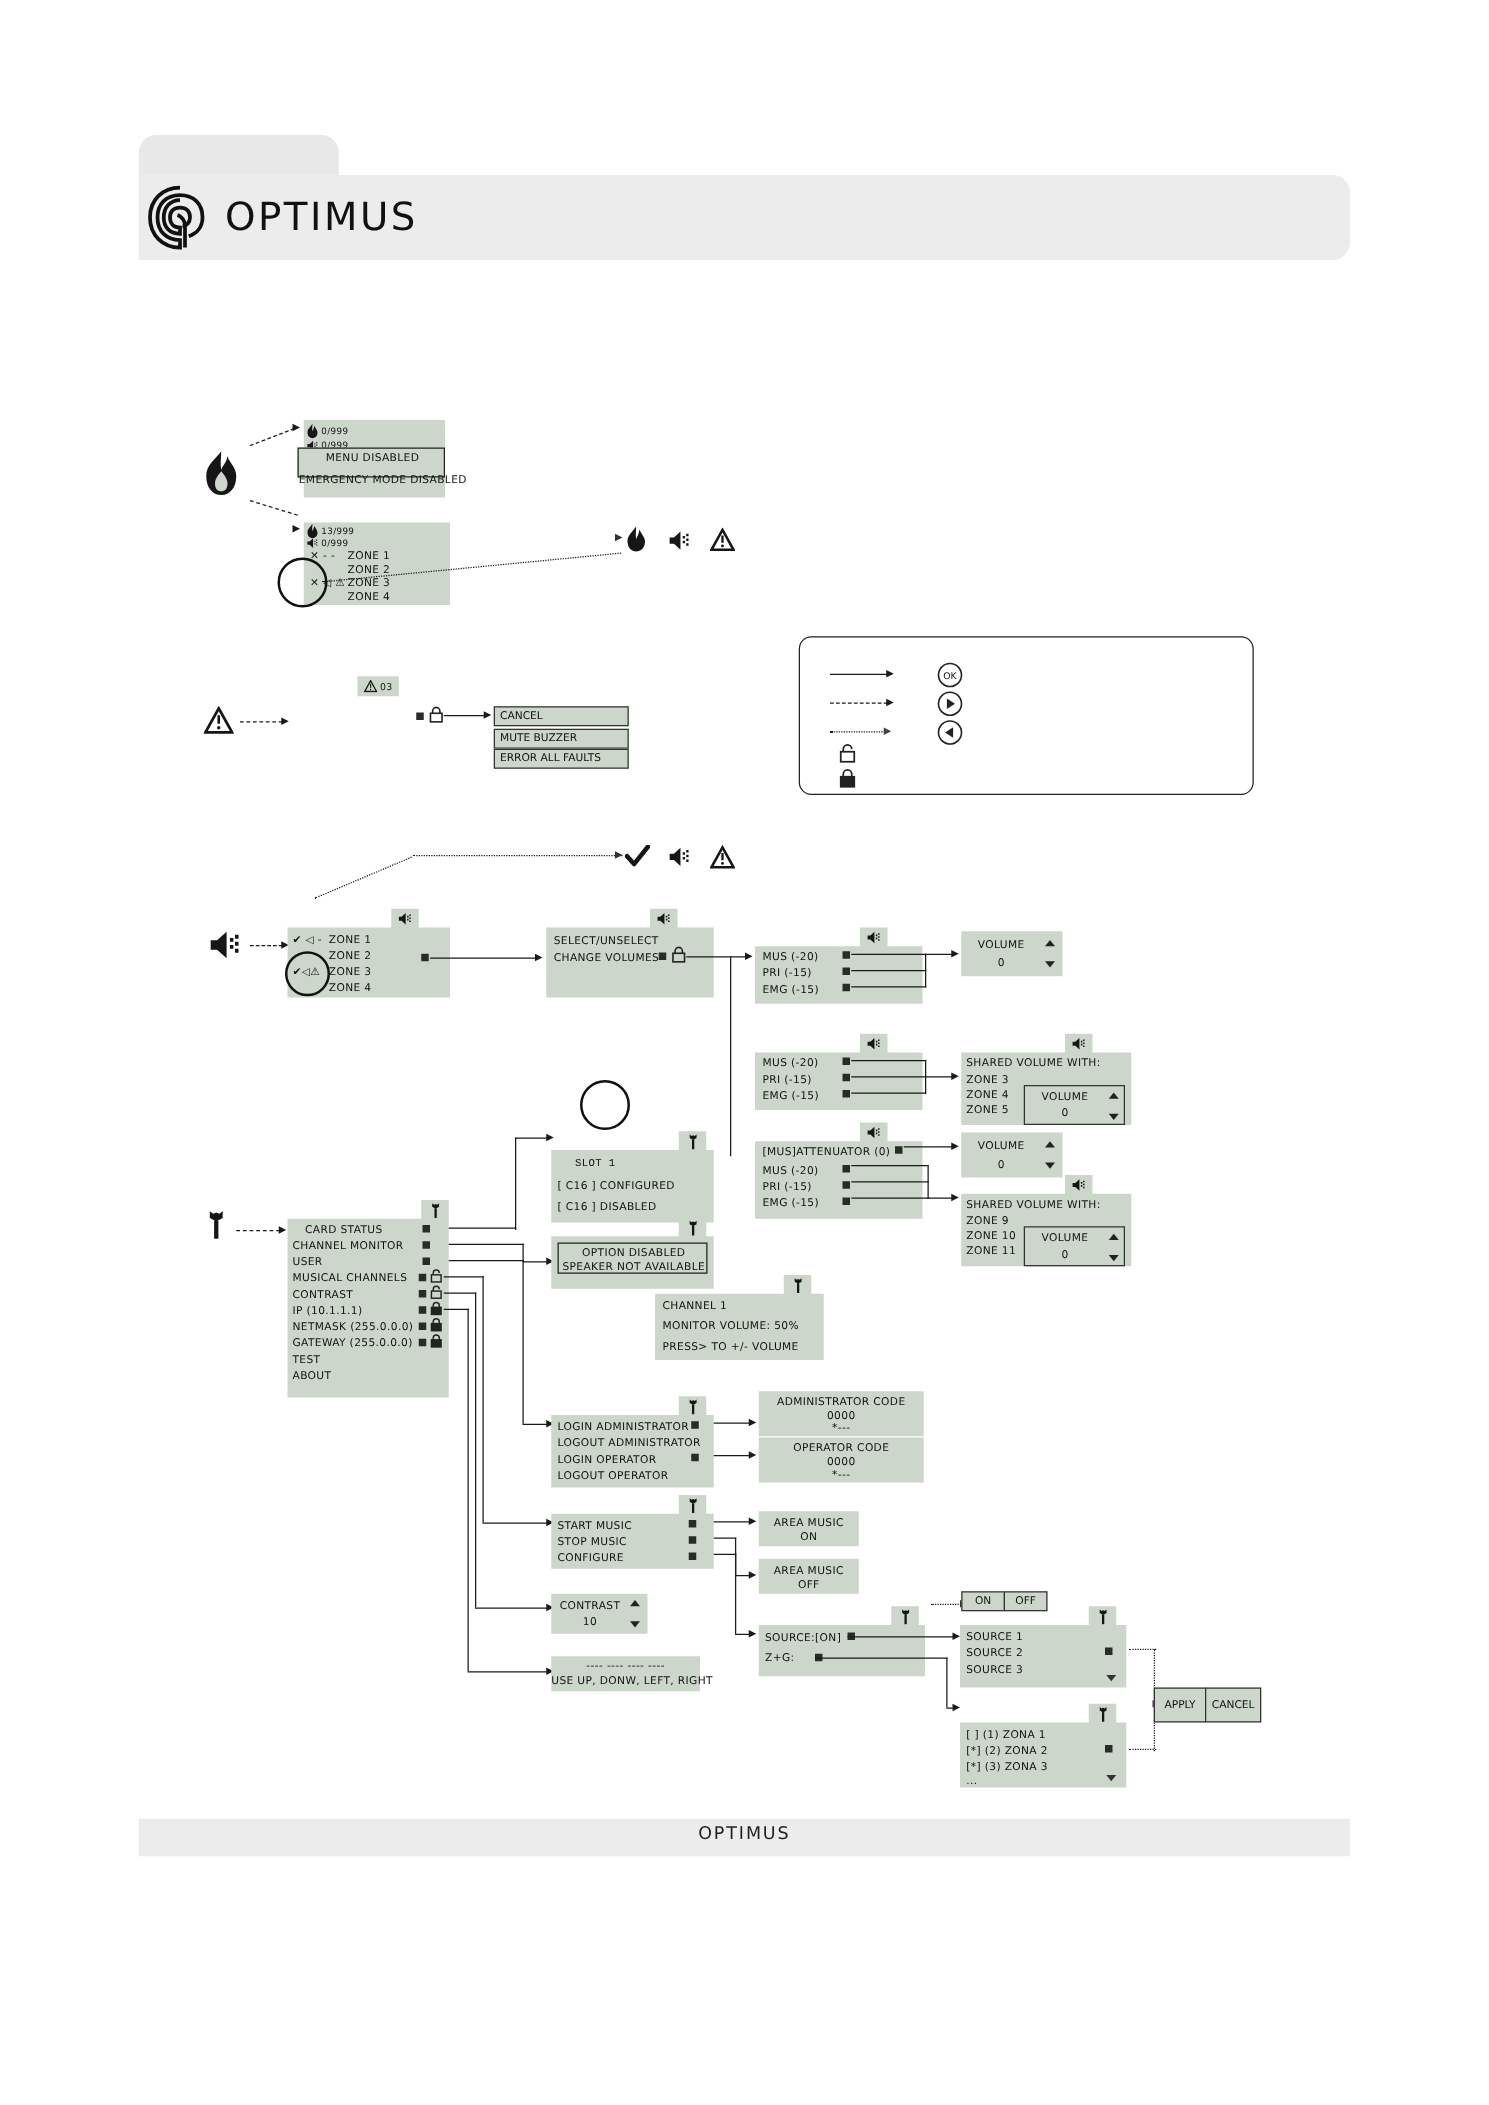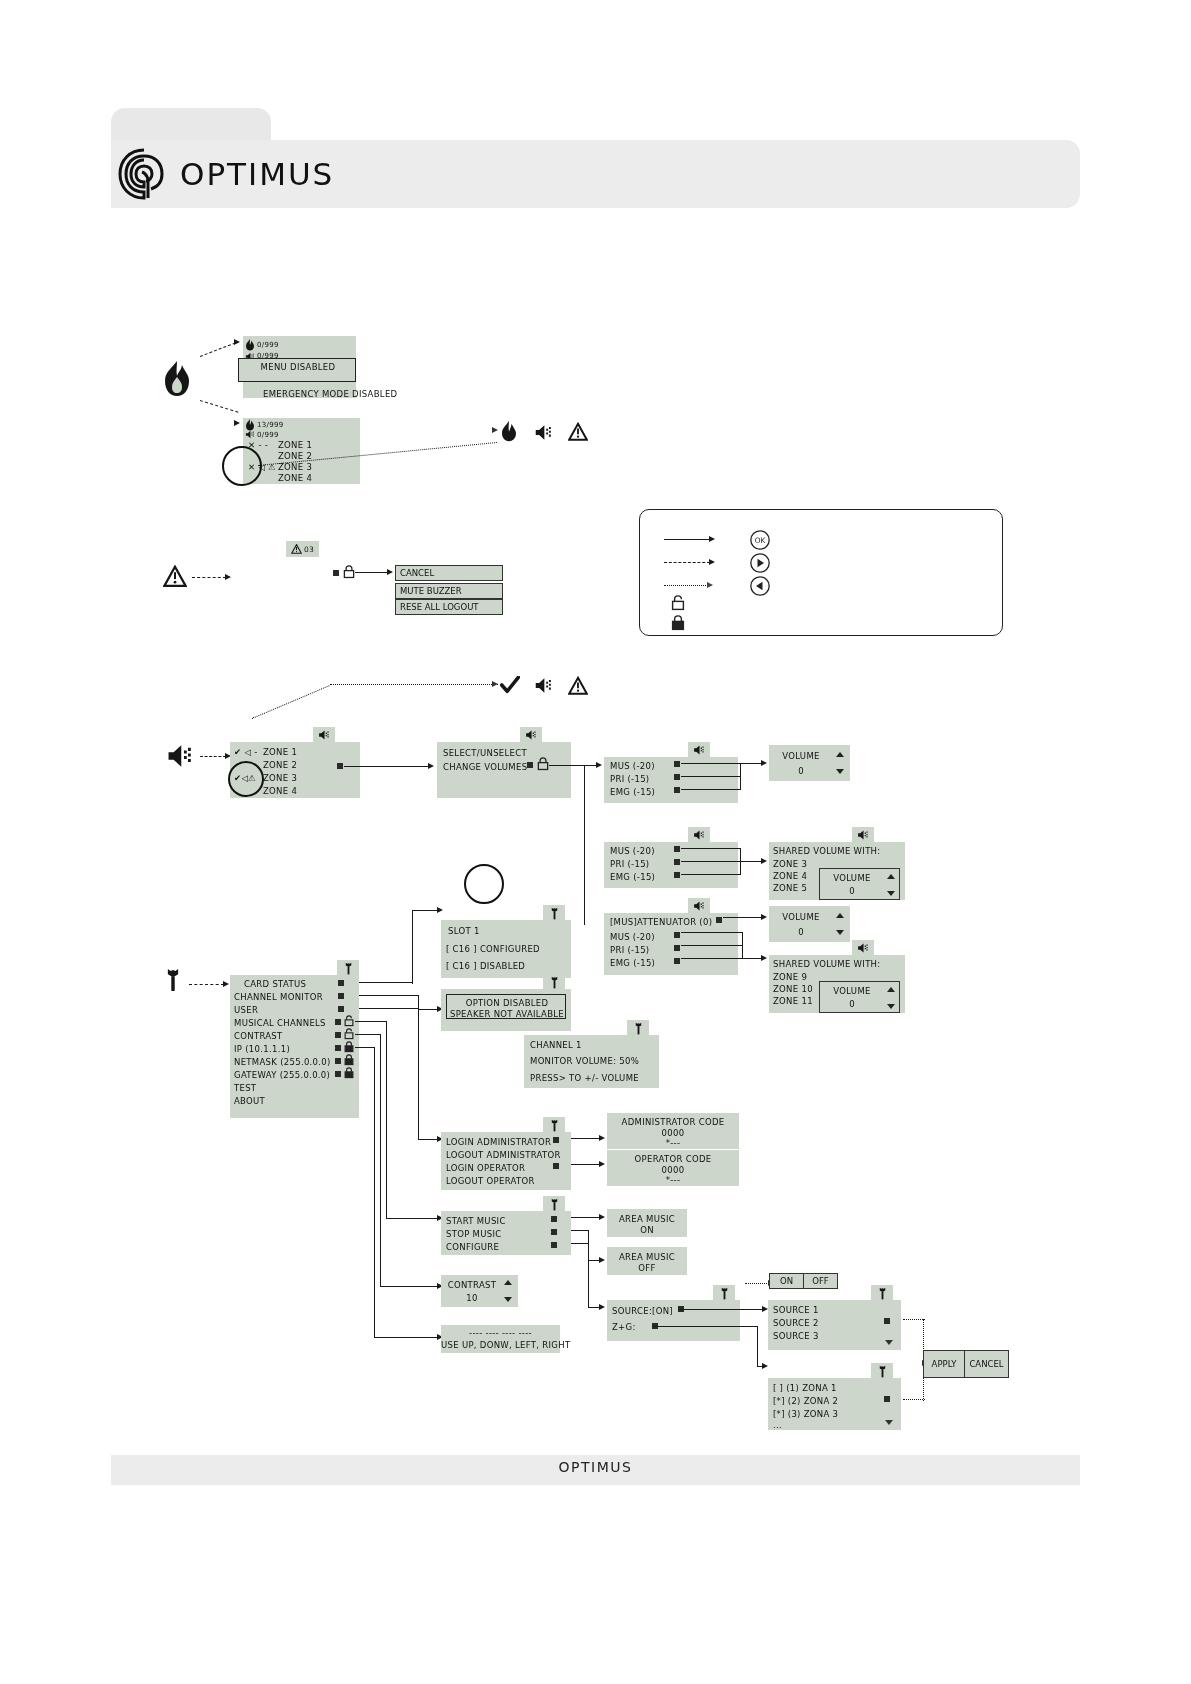--- a/index.html
+++ b/index.html
@@ -135,21 +135,21 @@
       <span>
         <svg width="10" height="11" viewBox="0 0 11 11">
             <path d="M1 4 H3 L6 1.3 V9.7 L3 7 H1 Z" fill="#161616"></path>
             <path d="M7.6 3.3 v4.4 M9.2 2.3 v6.4" stroke="#161616" stroke-width="1" stroke-dasharray="1.2 1"></path>
           </svg>
       </span>
       <span class="ln" style="position:static;font-size:7px;">0/999</span>
     </div>
     <div class="inner-box" style="left:-5px;top:22px;width:118px;height:24px;">
       <div class="ln c" style="left:0;top:3px;width:118px;">MENU DISABLED</div>
-      <div class="ln c" style="left:0;top:30px;width:96px;margin-left:24px;">EMERGENCY MODE DISABLED</div>
+      <div class="ln c" style="left:0;top:20px;width:96px;">EMERGENCY MODE DISABLED</div>
     </div>
   </div>
 
   <div class="lcd" style="left:243px;top:418px;width:117px;height:66px;">
     <div style="position:absolute;left:2px;top:1px;display:flex;align-items:center;gap:2px;">
       <span>
         <svg width="10" height="12" viewBox="0 0 10 12">
             <path d="M5 0 C3 3 1 4 1 7 C1 10 3 11.5 5 11.5 C7 11.5 9 10 9 7 C9 5 7.5 4 6.5 1.5 C6 4 5.5 4.5 5 6 C4.5 4 5 1.5 5 0Z" fill="#161616"></path>
           </svg>
       </span>
@@ -219,21 +219,21 @@
     <svg width="12" height="14" viewBox="0 0 14 16">
         <path d="M3.6 6.4 V4.3 A3.4 3.4 0 0 1 10.4 4.3 V6.4" fill="none" stroke="#222" stroke-width="1.5"></path>
         <rect x="1.6" y="6.4" width="10.8" height="8" fill="none" stroke="#222" stroke-width="1.5"></rect>
       </svg>
   </div>
   <div class="conn h" style="left:355px;top:572px;width:33px;"></div>
   <div class="arrowhead" style="left:387px;top:568.5px;"></div>
 
   <div class="optbox" style="left:395px;top:565px;width:108px;height:16px;">CANCEL</div>
   <div class="optbox" style="left:395px;top:583px;width:108px;height:16px;">MUTE BUZZER</div>
-  <div class="optbox" style="left:395px;top:599px;width:108px;height:16px;">RESE ALL LOGOUT</div>
+  <div class="optbox" style="left:395px;top:599px;width:108px;height:16px;">ERROR ALL FAULTS</div>
 
   <div class="dot" style="left:330px;top:684px;width:168px;"></div>
   <div class="dot" style="left:252px;top:718px;width:84px;transform:rotate(-23deg);transform-origin:left center;"></div>
   <div class="arrowhead" style="left:492px;top:680.5px;border-left-color:#333;"></div>
   <div style="position:absolute;left:500px;top:676px;">
     <svg width="20" height="18" viewBox="0 0 14 13">
         <path d="M1 6.5 L5 11 L13 1" fill="none" stroke="#161616" stroke-width="2.6" stroke-linecap="round" stroke-linejoin="round"></path>
       </svg>
   </div>
   <div style="position:absolute;left:534px;top:676px;">
@@ -542,21 +542,21 @@
 
   <div class="lcd-tab" style="left:543px;top:905px;width:22px;height:16px;">
     <span>
         <svg width="11" height="13" viewBox="0 0 12 14">
           <path d="M3 0.6 v3.1 L6 5.4 L9 3.7 V0.6 L7.4 1.8 L6 1.2 L4.6 1.8 Z" fill="#161616"></path>
           <rect x="5" y="5" width="2" height="8.4" fill="#161616"></rect>
         </svg>
       </span>
   </div>
   <div class="lcd" style="left:441px;top:920px;width:130px;height:58px;">
-    <div class="ln" style="left:7px;top:6px;">SLOT 1</div>
+    <div class="ln" style="left:19px;top:6px;font-family:Liberation Mono, monospace;">SLOT 1</div>
     <div class="ln" style="left:5px;top:24px;">[ C16 ]      CONFIGURED</div>
     <div class="ln" style="left:5px;top:41px;">[ C16 ]      DISABLED</div>
   </div>
 
   <div class="lcd-tab" style="left:543px;top:974px;width:22px;height:16px;">
     <span>
         <svg width="11" height="13" viewBox="0 0 12 14">
           <path d="M3 0.6 v3.1 L6 5.4 L9 3.7 V0.6 L7.4 1.8 L6 1.2 L4.6 1.8 Z" fill="#161616"></path>
           <rect x="5" y="5" width="2" height="8.4" fill="#161616"></rect>
         </svg>

